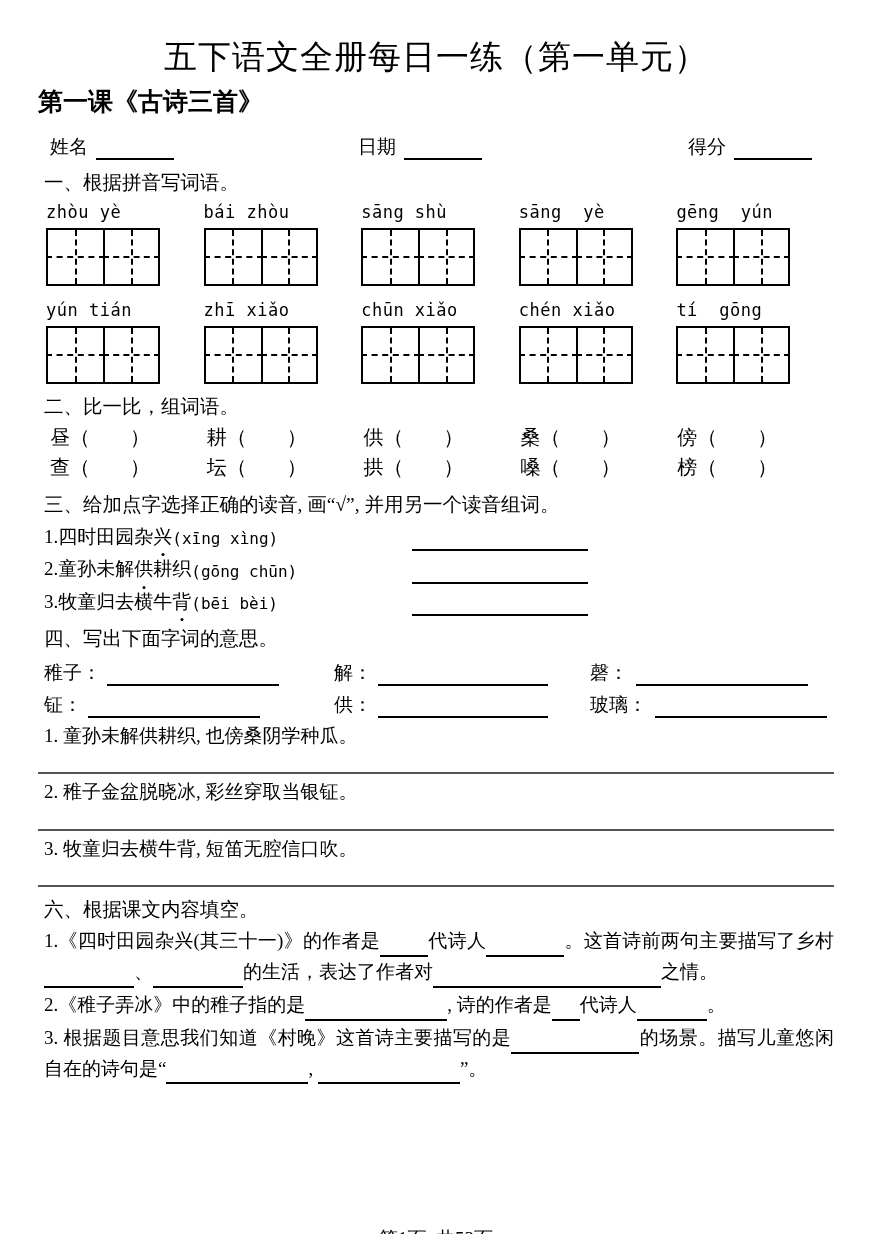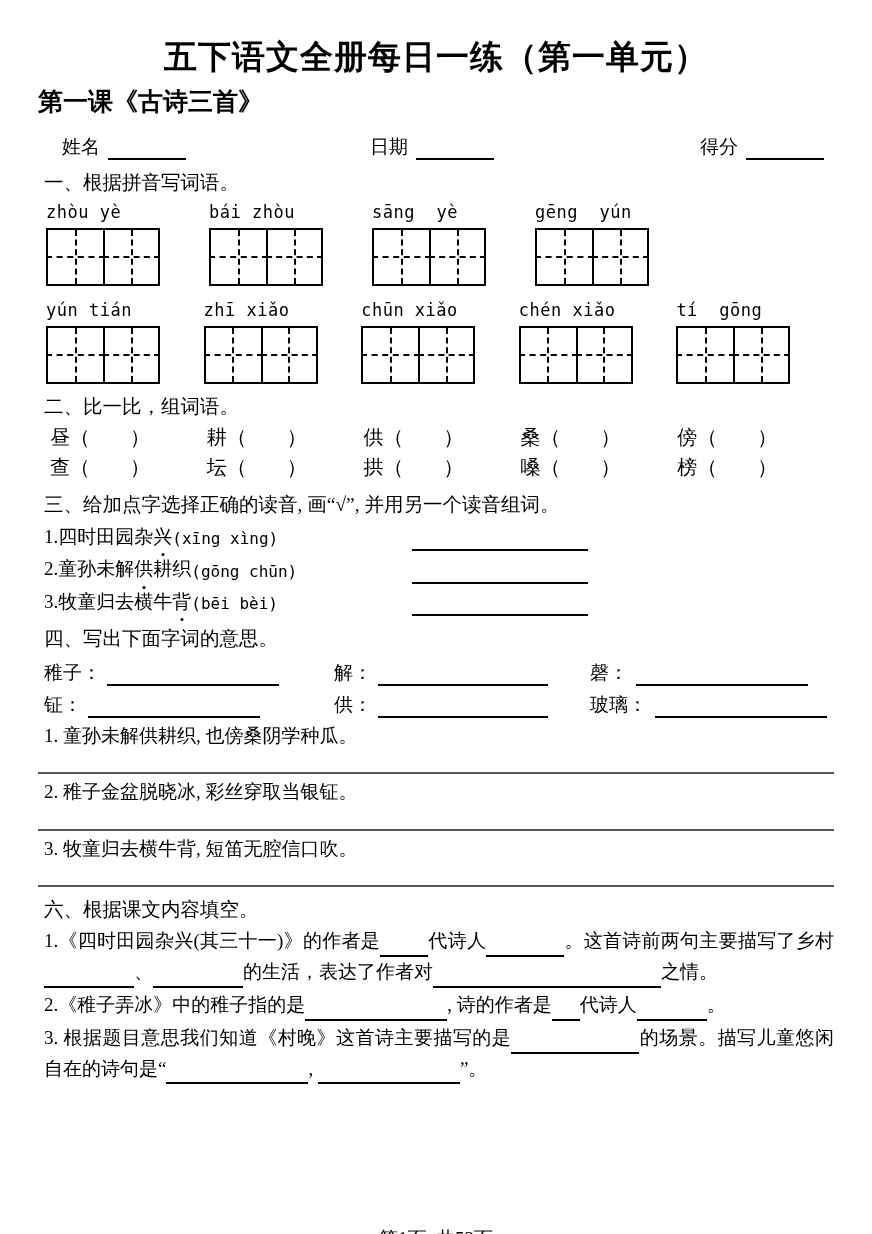--- a/index.html
+++ b/index.html
@@ -20,41 +20,40 @@
     height: 1234px;
     position: relative;
     box-sizing: border-box;
     padding: 0 38px;
   }
 
   
   .title {
     text-align: center;
     font-size: 33px;
-    font-weight: bold;
+    font-weight: normal;
     letter-spacing: 1px;
     margin-top: 36px;
     line-height: 1.3;
     font-family: "Liberation Serif", "DejaVu Serif", serif;
   }
   .subtitle {
     text-align: left;
     font-size: 25px;
     font-weight: bold;
     margin-top: 7px;
     line-height: 1.25;
   }
 
   
   .meta-row {
     display: flex;
     margin-top: 17px;
     font-size: 19px;
     padding: 0 10px 0 12px;
-    justify-content: flex-end;
   }
   .meta-item { display: flex; align-items: flex-end; }
   .meta-label { white-space: nowrap; }
   .meta-blank {
     display: inline-block;
     width: 78px;
     border-bottom: 2px solid #000;
     margin-left: 8px;
     height: 17px;
   }
@@ -258,20 +257,27 @@
           </div>
       </div>
       <div class="pinyin-cellgroup">
         <div class="pinyin-text">bái zhòu</div>
         <div class="tianzige">
             <div class="tz-cell"></div>
             <div class="tz-cell"></div>
           </div>
       </div>
       <div class="pinyin-cellgroup">
+        <div class="pinyin-text">sāng shù</div>
+        <div class="tianzige">
+            <div class="tz-cell"></div>
+            <div class="tz-cell"></div>
+          </div>
+      </div>
+      <div class="pinyin-cellgroup">
         <div class="pinyin-text">sāng  yè</div>
         <div class="tianzige">
             <div class="tz-cell"></div>
             <div class="tz-cell"></div>
           </div>
       </div>
       <div class="pinyin-cellgroup">
         <div class="pinyin-text">gēng  yún</div>
         <div class="tianzige">
             <div class="tz-cell"></div>

